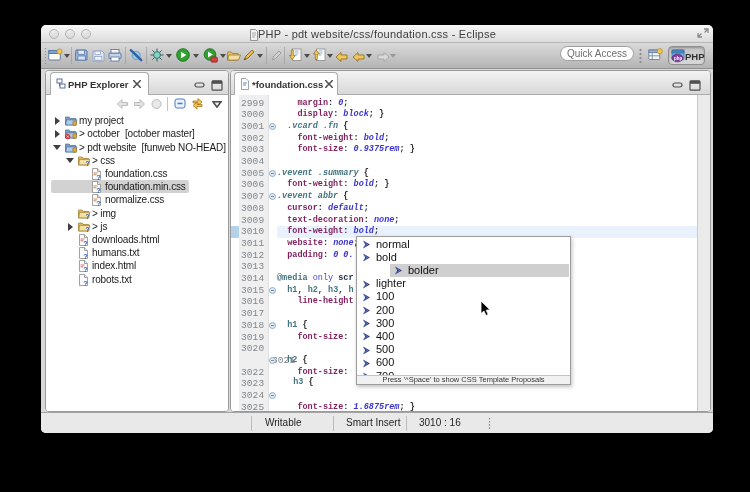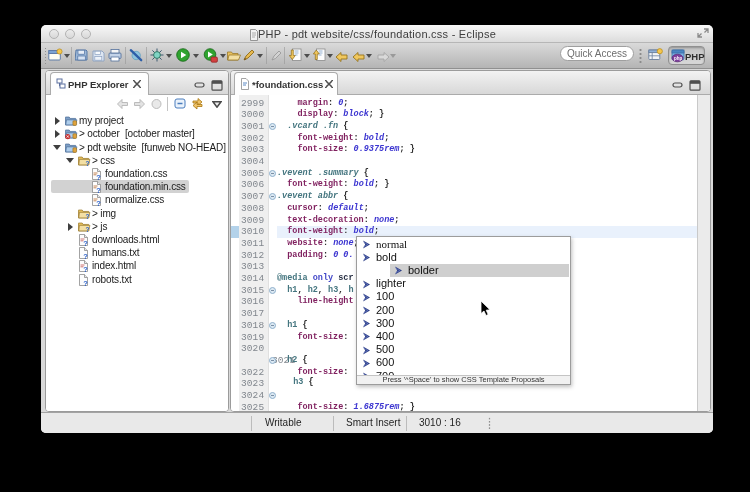--- a/index.html
+++ b/index.html
@@ -83,21 +83,21 @@
   border:1px solid #8fb0cc; background:#dce9f3; }
 .fold:after { content:""; position:absolute; left:1px; top:2.2px; width:3.5px;
   height:1px; background:#7b8fa5; }
 .curline { position:absolute; left:46px; right:0; height:11.7px; background:#e9f1fc; }
 .p { color:#7f1f5e; }   
 .v { color:#3b34d0; font-style:italic; } 
 .s { color:#44757f; font-style:italic; } 
 .e { color:#44757f; }   
 .b { color:#2d2d2d; }   
 .kw { color:#44757f; }
-.kb { color:#4348c8; font-weight:bold; }
+.kb { color:#4348c8; font-weight:normal; }
 .kd { color:#2b3347; font-weight:bold; }
 
 #statusbar { position:absolute; left:0; top:387px; width:672px; height:21px;
   background:#e9e9e9; border-top:1px solid #a3a3a3; font-size:10px; color:#1f1f1f; }
 .stsep { position:absolute; top:3px; width:1px; height:15px; background:#bcbcbc; }
 
 #dropdown { position:absolute; left:356px; top:236px; width:215px; height:149px;
   background:#fff; border:1px solid #9c9c9c; z-index:50;
   box-shadow:1px 2px 4px rgba(0,0,0,0.25); overflow:hidden; }
 .ditem { position:absolute; left:1px; right:1px; height:13.2px; line-height:13.2px;
@@ -495,21 +495,21 @@
     <span style="position:absolute;left:224px;top:4px;">Writable</span>
     <div class="stsep" style="left:292px;"></div>
     <span style="position:absolute;left:305px;top:4px;">Smart Insert</span>
     <div class="stsep" style="left:365px;"></div>
     <span style="position:absolute;left:378px;top:4px;">3010 : 16</span>
     <div style="position:absolute;left:447px;top:4px;width:3px;height:13px;background-image:radial-gradient(circle,#8f8f8f 0.9px,transparent 1.1px);background-size:3px 3.2px;"></div>
   </div>
 </div>
 
 <div id="dropdown">
-    <div class="ditem" style="top:0.5px;font-family:Liberation Serif, serif;">
+    <div class="ditem" style="top:0.5px;">
     <svg style="position:absolute;left:4px;top:2.5px;" width="9" height="9" viewBox="0 0 9 9">
       <path d="M1 0.6 L8 4.5 L1 8.4 L3.2 4.5 Z" fill="#2c3d85"></path>
       <path d="M1.6 6.8 L6 4.5 L1.6 2.2" fill="none" stroke="#6d7fc4" stroke-width="0.7"></path>
     </svg>
       <span class="dtxt">normal</span>
     </div>
     <div class="ditem" style="top:13.7px;">
     <svg style="position:absolute;left:4px;top:2.5px;" width="9" height="9" viewBox="0 0 9 9">
       <path d="M1 0.6 L8 4.5 L1 8.4 L3.2 4.5 Z" fill="#2c3d85"></path>
       <path d="M1.6 6.8 L6 4.5 L1.6 2.2" fill="none" stroke="#6d7fc4" stroke-width="0.7"></path>

